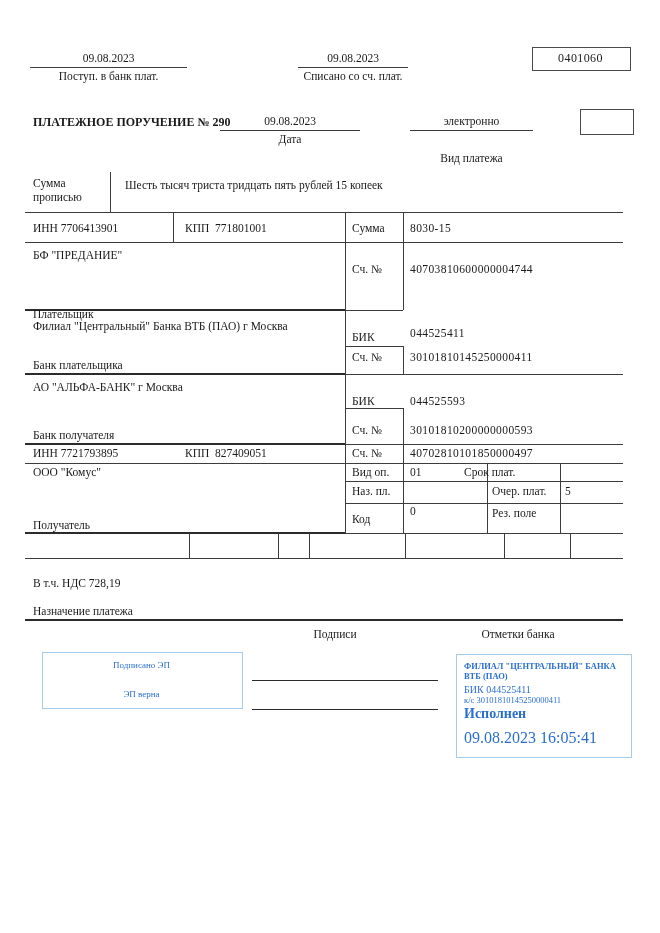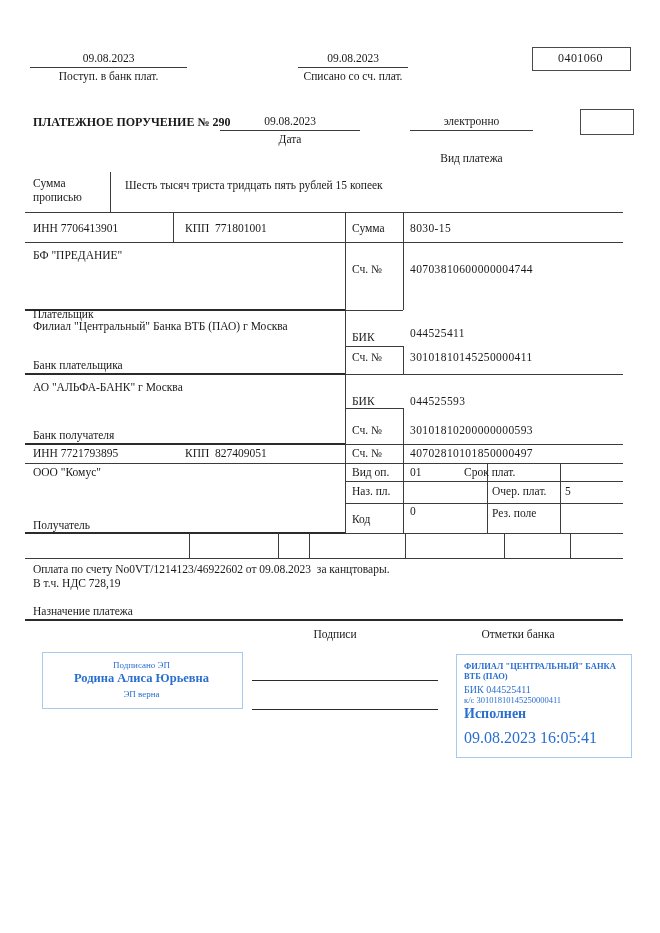--- a/index.html
+++ b/index.html
@@ -121,33 +121,31 @@
   <div class="t" style="left:352px;top:485px;">Наз. пл.</div>
   <div class="t" style="left:492px;top:485px;">Очер. плат.</div>
   <div class="t" style="left:565px;top:485px;">5</div>
 
   <div class="t" style="left:410px;top:505px;">0</div>
   <div class="t" style="left:492px;top:507px;">Рез. поле</div>
   <div class="t" style="left:352px;top:513px;">Код</div>
 
   <div class="t" style="left:33px;top:519px;">Получатель</div>
 
-  <div class="t" style="left:33px;top:563px;">Оплата по счету No0VT/1214123/46922602 от 09.08.2023  за канцтовары.</div>
   <div class="t" style="left:33px;top:577px;">В т.ч. НДС 728,19</div>
   <div class="t" style="left:33px;top:605px;">Назначение платежа</div>
 
   <div class="t c" style="left:293px;top:628px;width:84px;">Подписи</div>
   <div class="t c" style="left:473px;top:628px;width:90px;">Отметки банка</div>
 
   <div class="hl" style="left:252px;top:680px;width:186px;border-top-color:#2b2b2b;"></div>
   <div class="hl" style="left:252px;top:709px;width:186px;border-top-color:#2b2b2b;"></div>
 
   <div class="stamp" style="left:42px;top:652px;width:199px;height:55px;"></div>
   <div class="bt c" style="left:42px;top:660px;width:199px;font-size:9px;text-align:center;">Подписано ЭП</div>
-  <div class="bt c b" style="left:42px;top:671px;width:199px;font-size:12.5px;text-align:center;">Родина Алиса Юрьевна</div>
   <div class="bt c" style="left:42px;top:689px;width:199px;font-size:9px;text-align:center;">ЭП верна</div>
 
   <div class="stamp" style="left:456px;top:654px;width:174px;height:102px;"></div>
   <div class="bt b wrap" style="left:464px;top:661px;width:158px;font-size:8.5px;">ФИЛИАЛ "ЦЕНТРАЛЬНЫЙ" БАНКА ВТБ (ПАО)</div>
   <div class="bt" style="left:464px;top:684px;font-size:10px;">БИК 044525411</div>
   <div class="bt" style="left:464px;top:695px;font-size:8.5px;">к/с 30101810145250000411</div>
   <div class="bt b" style="left:464px;top:706px;font-size:14px;">Исполнен</div>
   <div class="bt" style="left:464px;top:728px;font-size:16px;">09.08.2023 16:05:41</div>
 
 </div>

